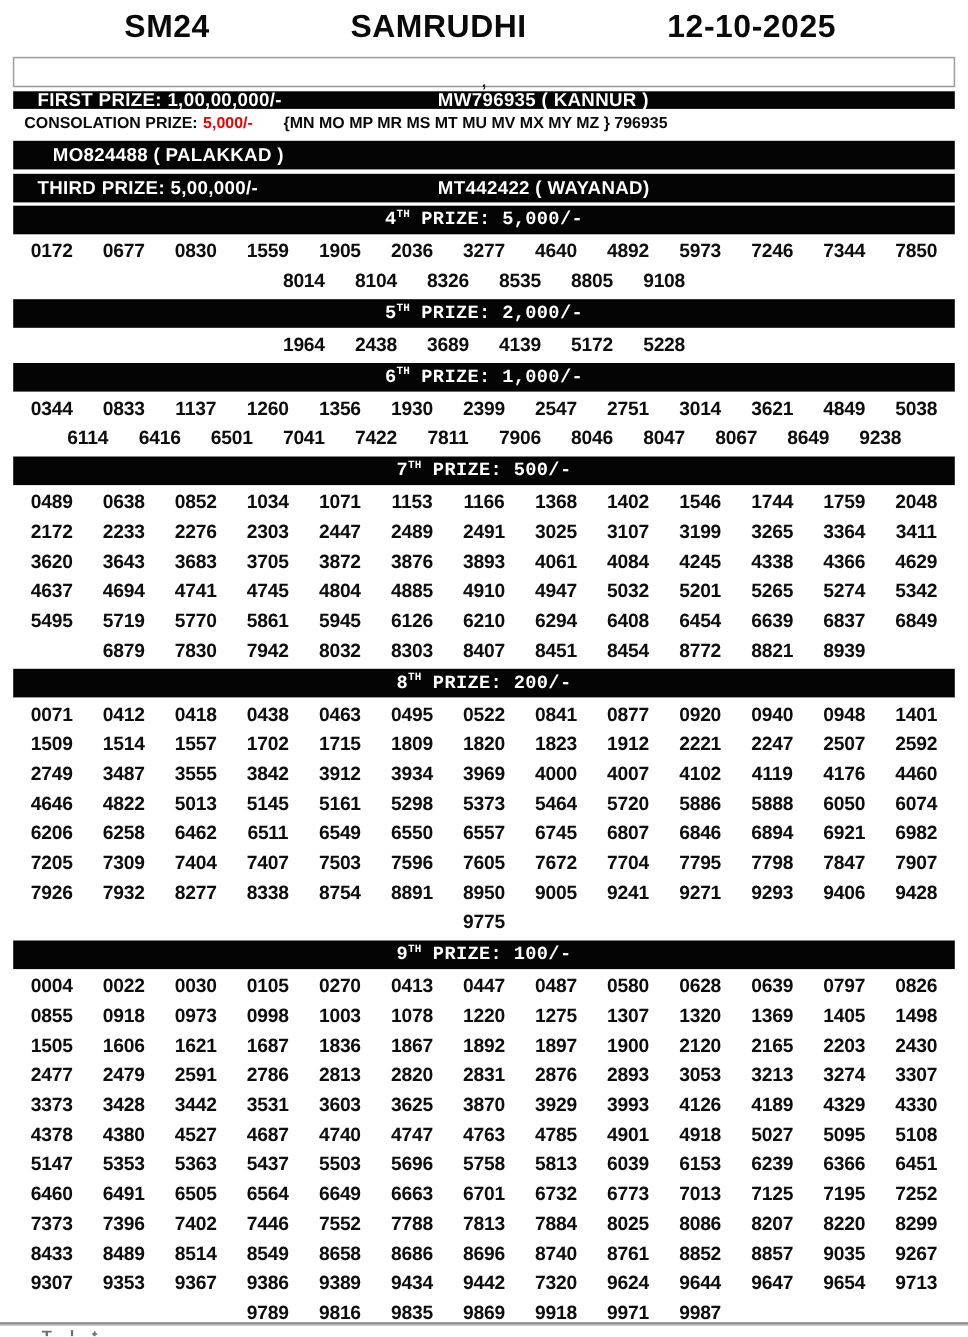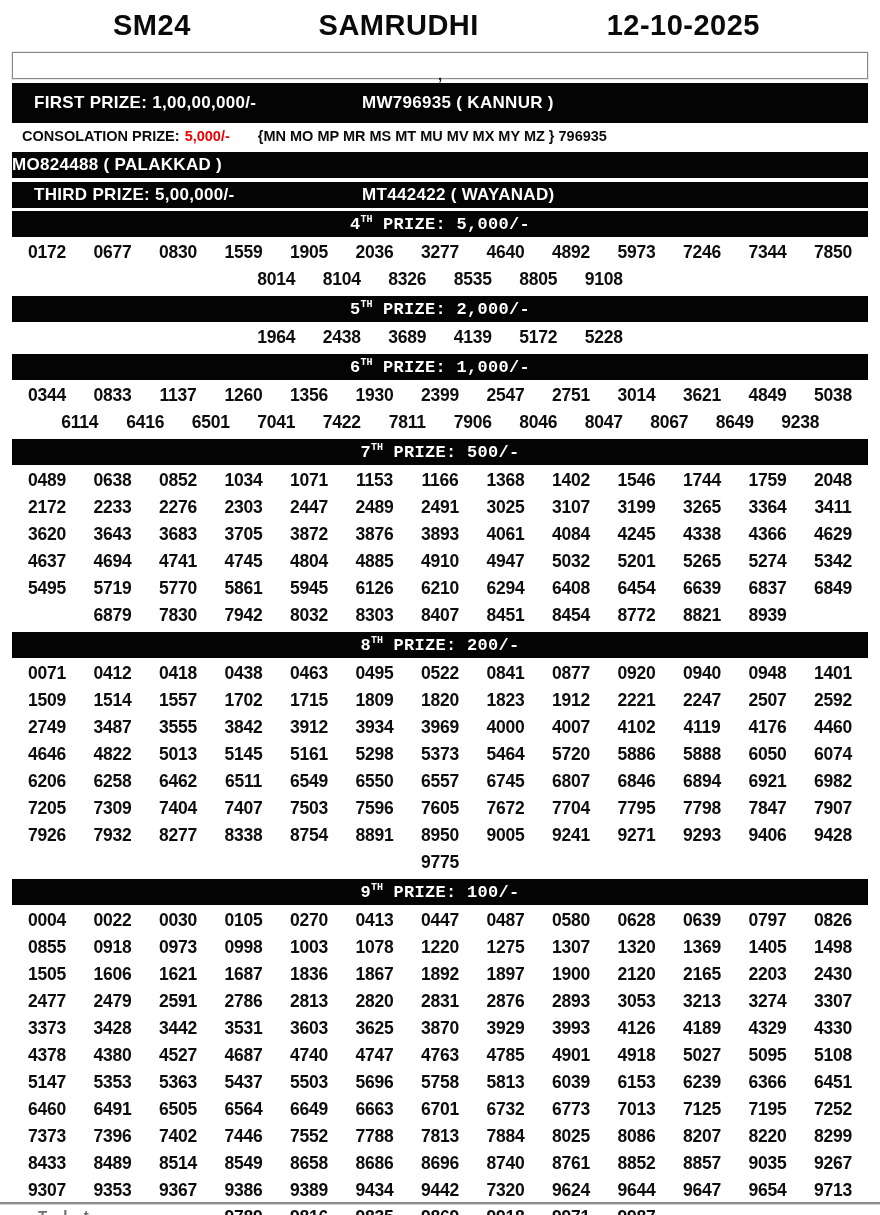--- a/index.html
+++ b/index.html
@@ -26,29 +26,29 @@
     margin:5px 12px 0 12px;height:25px;
     background:#fff;border:1px solid #8a8a8a;
     box-shadow:0 0 0 1px #e9e9e9;
   }
   .note-box .tick{
     position:absolute;left:50%;bottom:-2px;transform:translateX(-50%);
     font-size:15px;font-weight:700;color:#222;line-height:10px;
   }
   
   .bar{
-    margin:4px 12px 0 12px;height:40px;
+    margin:4px 12px 0 12px;height:16px;
     background:#040404;color:#fff;
     display:flex;align-items:center;
     font-weight:700;font-size:17px;letter-spacing:.3px;
     white-space:nowrap;
   }
   .bar.tall{height:26px;}
   .bar .bar-label{padding-left:22px;width:328px;flex:none;}
-  .bar .bar-winner{flex:1;}
+  .bar .bar-winner{flex:1;margin-left:36px;}
   .bar.center{justify-content:center;}
   .bar sup{font-size:10px;line-height:0;vertical-align:super;letter-spacing:0;}
   
   .consol{
     margin:0 12px;height:25px;display:flex;align-items:center;
     font-size:14.5px;font-weight:700;color:#0a0a0a;white-space:nowrap;
     padding-left:10px;
     text-align:right;
   }
   .consol .amt{margin-left:5px;}

